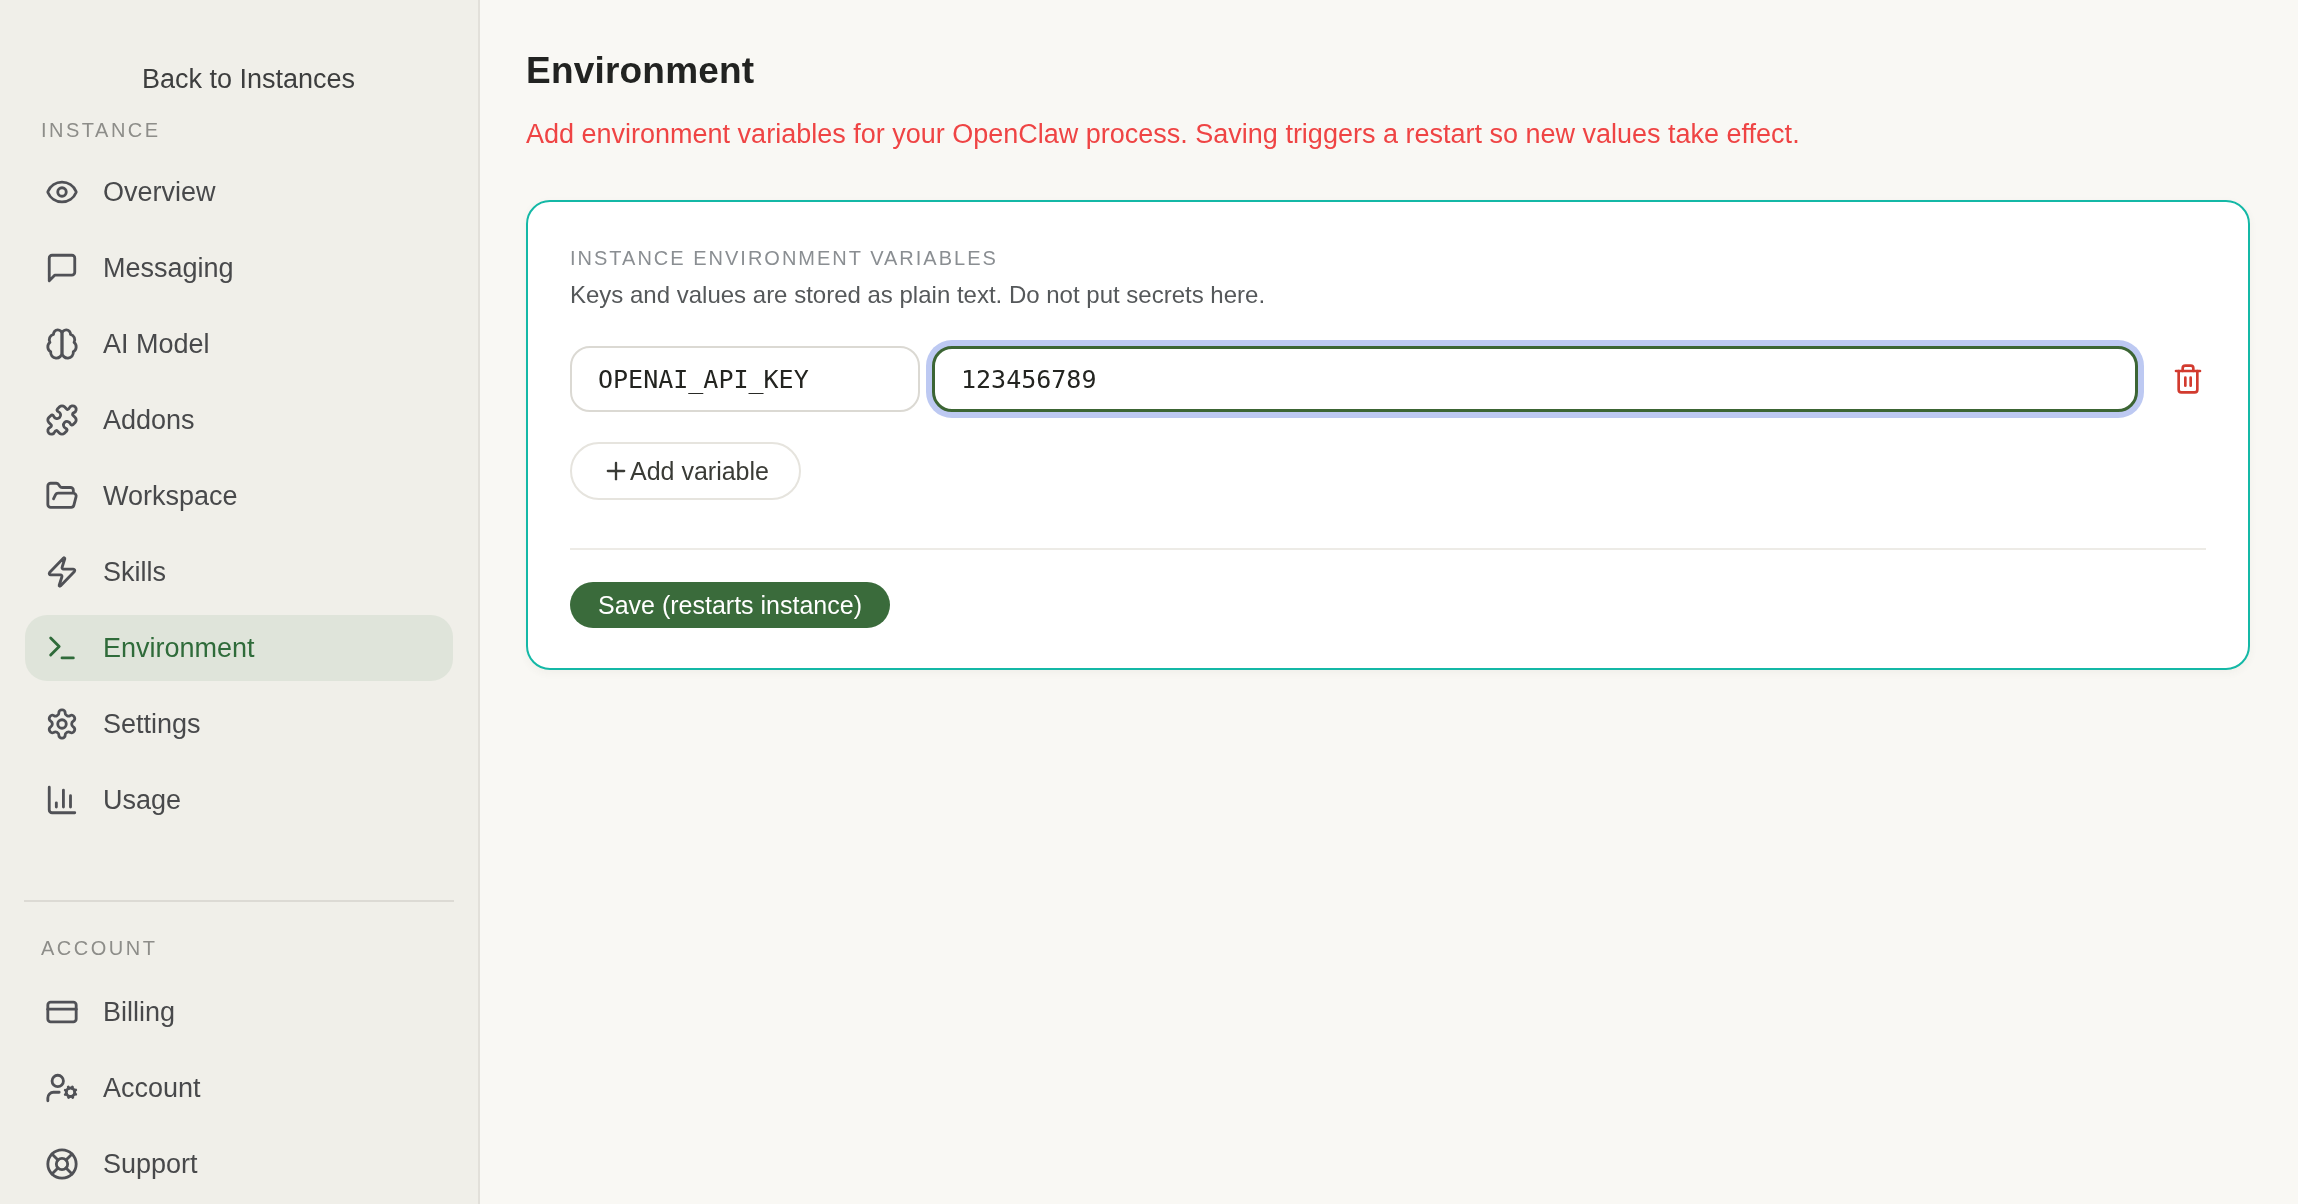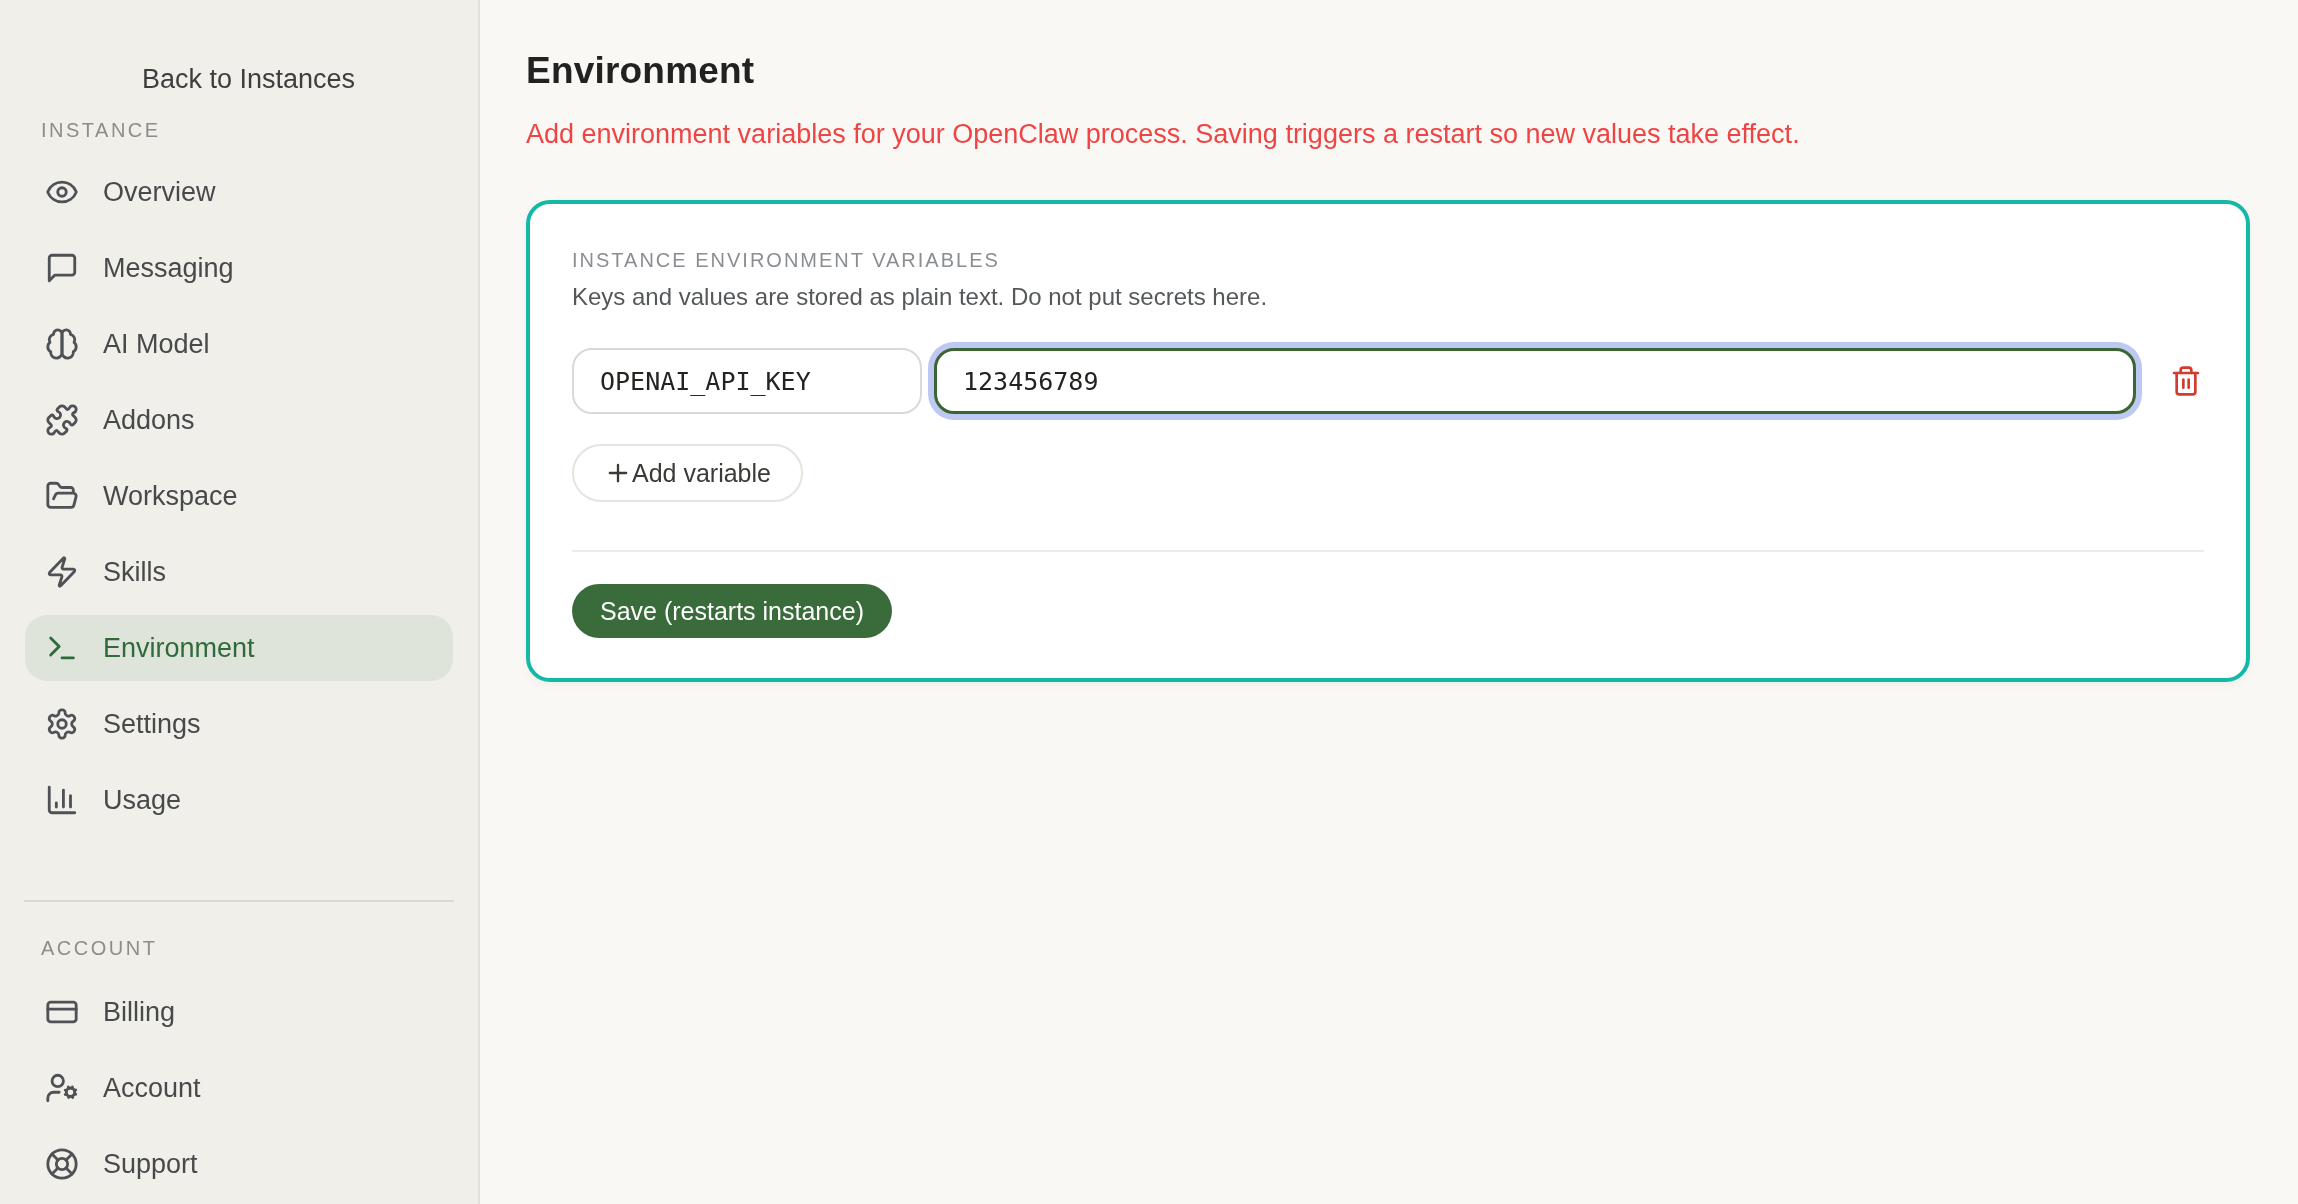--- a/index.html
+++ b/index.html
@@ -68,21 +68,21 @@
   }
   .page-subtitle {
     margin: 26px 0 0 0;
     font-size: 27px; line-height: 32px;
     color: #ef4444;
   }
 
   .card {
     margin-top: 50px;
     background: #ffffff;
-    border: 4px solid #14b8a6;
+    border: 2px solid #14b8a6;
     border-radius: 24px;
     box-shadow: 0 3px 8px rgba(80, 75, 60, 0.05);
     padding: 44px 42px 40px 42px;
   }
   .card-label {
     font-size: 20px; font-weight: 500;
     letter-spacing: 2px;
     color: #8a8e92; line-height: 24px;
   }
   .card-desc {
@@ -135,21 +135,21 @@
   }
   .add-btn svg { width: 28px; height: 28px; stroke: #3a3b36; }
 
   .card-divider {
     border: none; border-top: 2px solid #edebe6;
     margin: 48px 0 0 0;
   }
 
   .save-btn {
     margin-top: 32px;
-    height: 54px; padding: 0 28px;
+    height: 46px; padding: 0 28px;
     background: #3a6b3b;
     color: #ffffff;
     border: none; border-radius: 27px;
     font-family: "Liberation Sans", sans-serif;
     font-size: 25px;
     cursor: pointer;
   }
 
   svg { fill: none; stroke-width: 2; stroke-linecap: round; stroke-linejoin: round; }
 </style>

